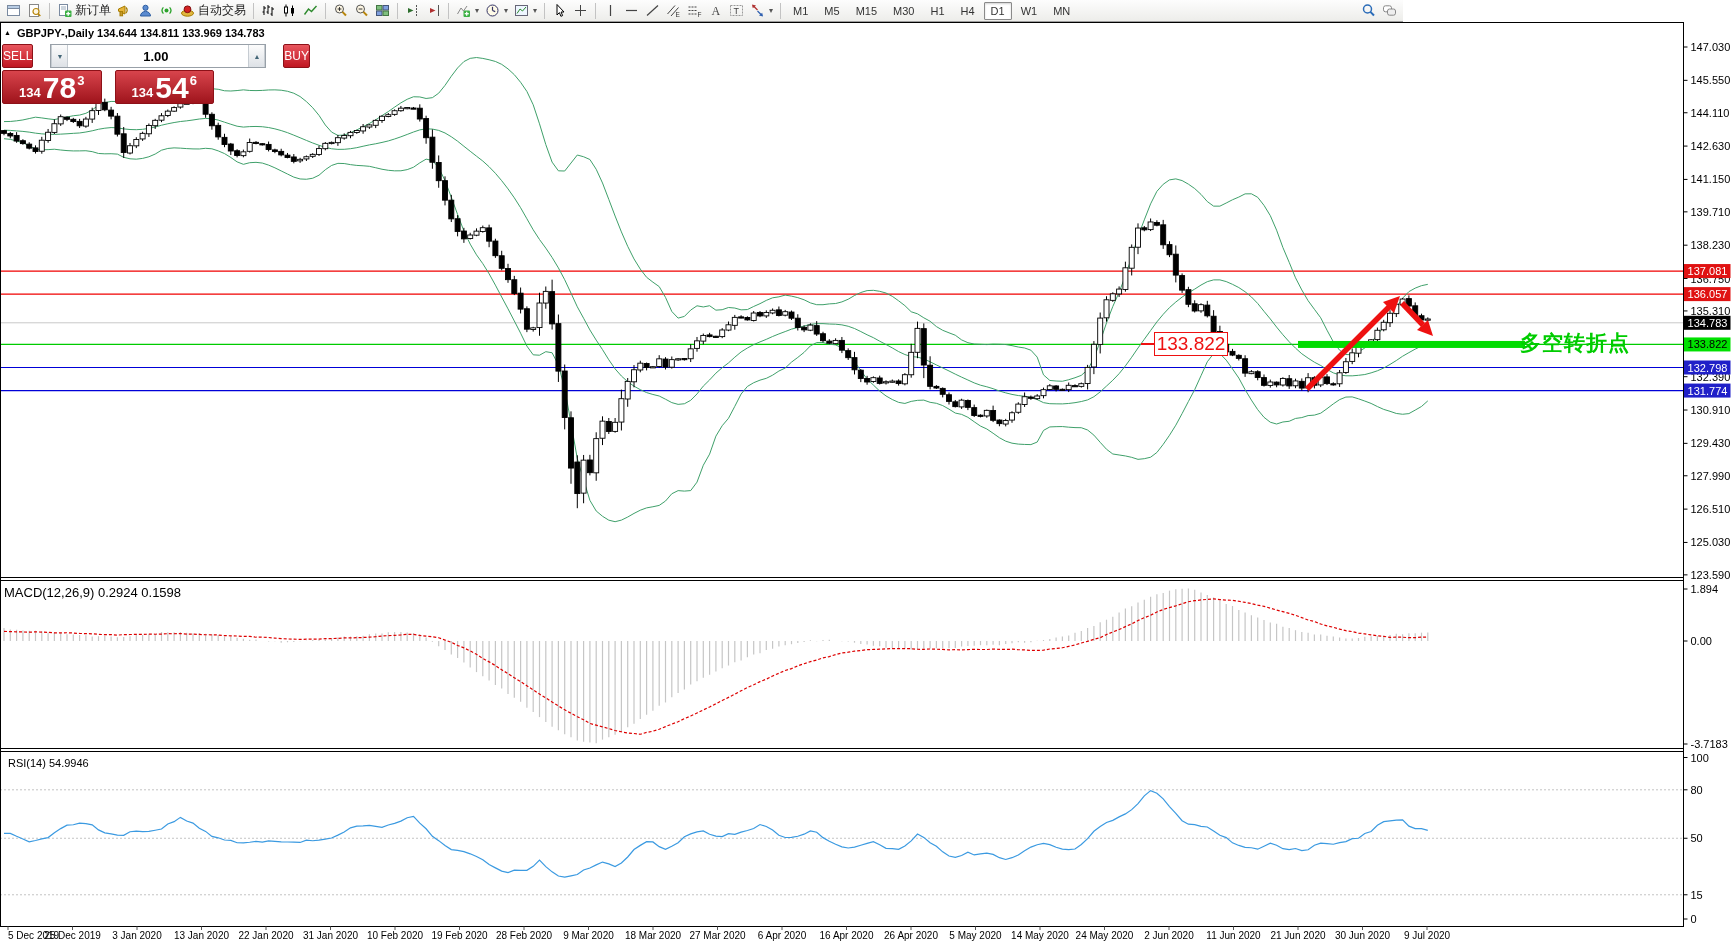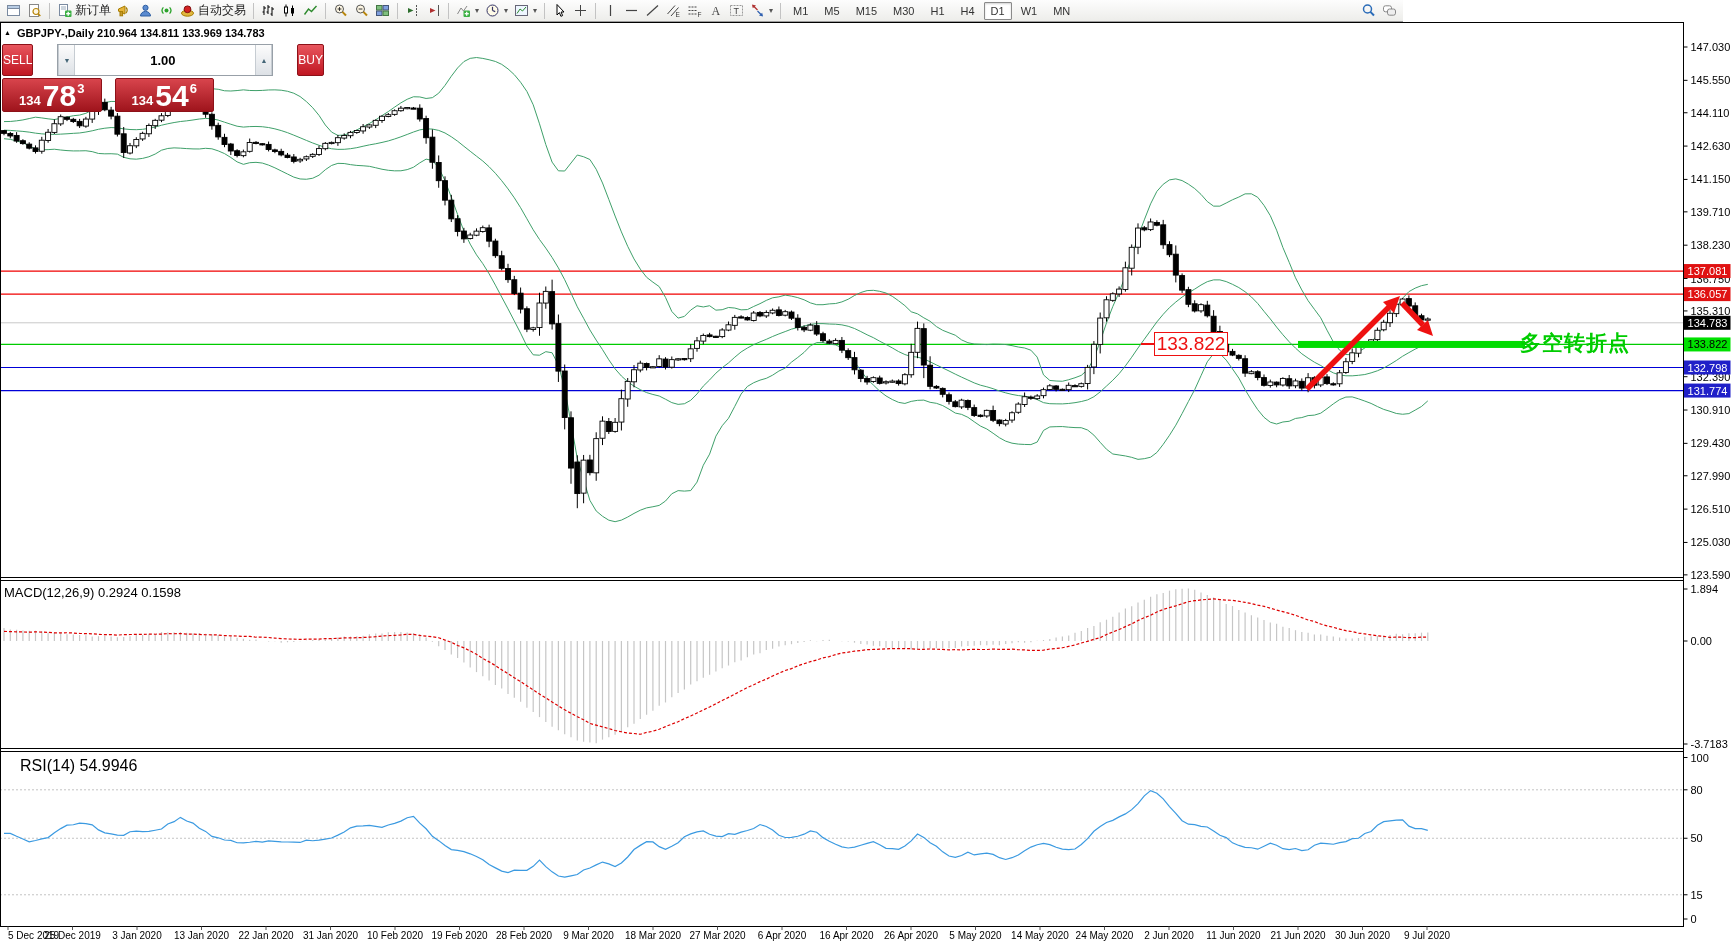--- a/index.html
+++ b/index.html
@@ -14,36 +14,36 @@
 .tb-dd{font-size:8px;color:#555;margin-left:1px}
 .tb-sep{width:1px;height:16px;background:#c3c3c3;margin:0 4px;flex:none}
 .tb-spacer{flex:1}
 .tf-btn{font-size:11px;color:#333;padding:2px 6px;margin:12px 1px;border:1px solid transparent;border-radius:1px;flex:none}
 .tf-active{background:#fff;border:1px solid #8a8a8a;box-shadow:inset 0 1px 2px rgba(0,0,0,.18)}
 #chart-area{position:absolute;top:0;left:0;width:1731px;height:942px}
 #csvg{position:absolute;top:0;left:0}
 #symbol-line{position:absolute;left:4px;top:27px;font-size:11px;font-weight:bold;color:#000;z-index:5;white-space:nowrap}
 #symbol-line .sym-mark{font-size:7px;vertical-align:2px;margin-right:3px}
 #trade-panel{position:absolute;left:2px;top:44px;width:212px;z-index:6}
-.tp-row1{display:flex;gap:24px;height:32px}
+.tp-row1{display:flex;gap:17px;height:24px}
 .tp-btn{width:46px;background:linear-gradient(#e8565e,#c01722);color:#fff;font-size:12px;
   display:flex;align-items:center;justify-content:center;border:1px solid #8d1118;border-radius:2px;box-sizing:border-box}
 .tp-vol{flex:1;display:flex;border:1px solid #98a0a8;background:#fff;box-sizing:border-box}
 .tp-spin{width:15px;background:linear-gradient(#fcfcfc,#dde1e6);color:#467;font-size:7px;
   display:flex;align-items:center;justify-content:center;border-left:1px solid #c6ccd2;border-right:1px solid #c6ccd2}
 .tp-input{flex:1;border:none;outline:none;text-align:center;font-size:13px;font-weight:bold;
   min-width:30px;padding:0 5px 0 0;font-family:"Liberation Sans",sans-serif}
 .tp-row2{display:flex;gap:13px;margin-top:2px}
 .tp-price{flex:1;height:34px;background:linear-gradient(#d8444c,#9f141c);color:#fff;
   display:flex;align-items:flex-end;justify-content:center;padding-bottom:3px;border:1px solid #8d1118;border-radius:2px;box-sizing:border-box}
 .tp-sm{font-size:13px;font-weight:bold;margin-right:2px;line-height:14px}
 .tp-big{font-size:30px;font-weight:bold;line-height:25px}
 .tp-sup{font-size:13px;font-weight:bold;position:relative;top:-12px;margin-left:1px}
 #macd-label{position:absolute;left:4px;top:585px;font-size:13px;color:#000;z-index:5}
-#rsi-label{position:absolute;left:20px;top:757px;font-size:16px;color:#000;z-index:5}
+#rsi-label{position:absolute;left:8px;top:757px;font-size:11px;color:#000;z-index:5}
 #cn-note{position:absolute;left:1520px;top:329px;font-size:21px;font-weight:bold;color:#00cc00;
   z-index:7;letter-spacing:1px;white-space:nowrap}
 #price-flag{position:absolute;left:1154px;top:332px;width:72px;height:22px;background:#fff;
   border:1px solid #ee1111;color:#ee1111;font-size:19px;line-height:22px;text-align:center;z-index:7}
 #price-dash{position:absolute;left:1141px;top:343px;width:13px;height:2px;background:#ee1111;z-index:7}
 </style>
 </head>
 <body>
 
 <div id="app">
@@ -1180,21 +1180,21 @@
           <text x="1362.5" y="939" font-size="10" font-family="Liberation Sans, sans-serif" fill="#000" text-anchor="middle">30 Jun 2020</text>
           <line x1="1427" y1="926.5" x2="1427" y2="930" stroke="#555"></line>
           <text x="1427" y="939" font-size="10" font-family="Liberation Sans, sans-serif" fill="#000" text-anchor="middle">9 Jul 2020</text>
         </g>
       </svg>
 
     <div id="symbol-line">
       <span class="sym-mark">▲</span>
       <span>GBPJPY-,Daily</span>
       <span> </span>
-      <span>210.964 134.811 133.969 134.783</span>
+      <span>134.644 134.811 133.969 134.783</span>
     </div>
 
     <div id="trade-panel">
       <div class="tp-row1">
         <div class="tp-btn">SELL</div>
         <div class="tp-vol">
           <div class="tp-spin">▼</div>
           <input class="tp-input" value="1.00" style="">
           <div class="tp-spin">▲</div>
         </div>

